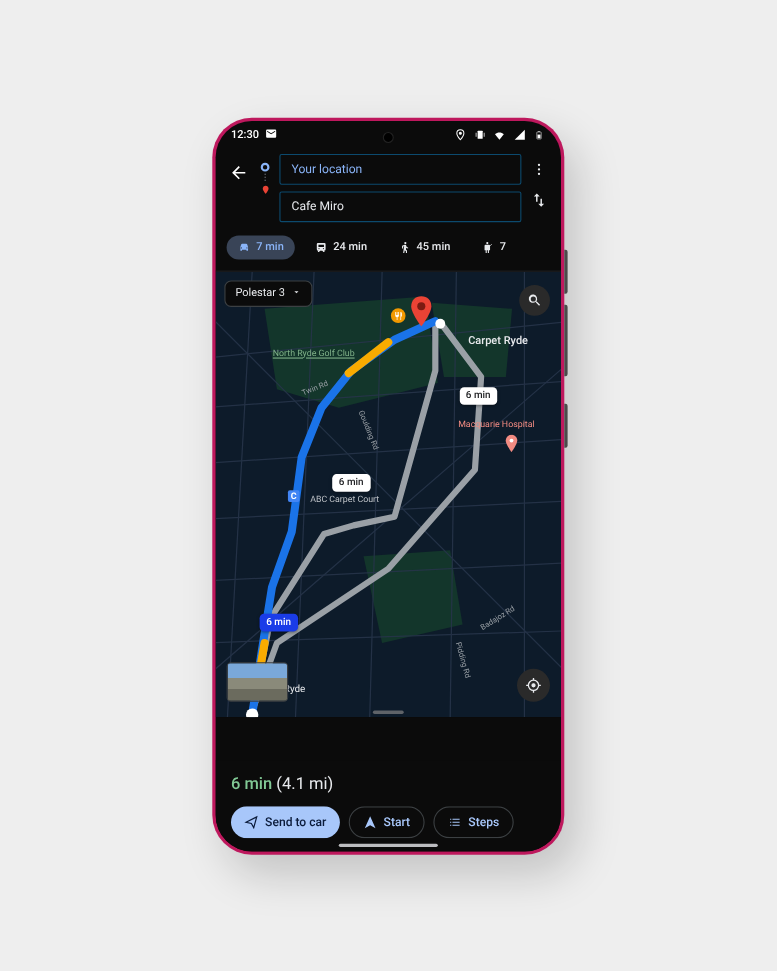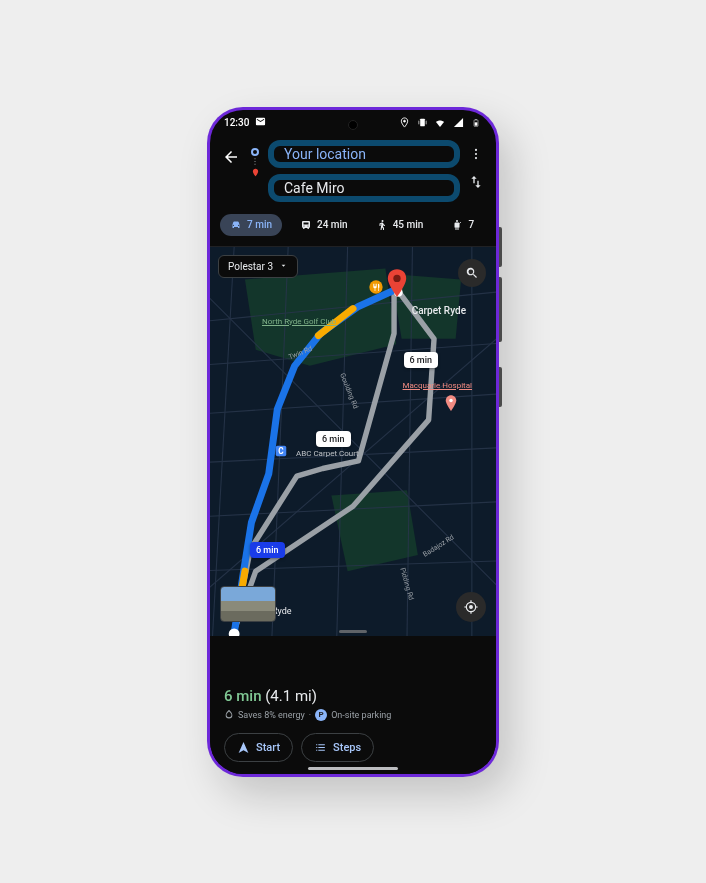--- a/index.html
+++ b/index.html
@@ -6,23 +6,23 @@
   body {
     background: #eeeeee;
     width: 706px;
     height: 883px;
     display: flex;
     align-items: center;
     justify-content: center;
     font-family: 'Roboto', -apple-system, BlinkMacSystemFont, sans-serif;
   }
   .phone-frame {
-    width: 292px;
+    width: 320px;
     height: 670px;
-    background: #6d28d9;
+    background: #be185d;
     border-radius: 36px;
     padding: 3px;
     box-shadow: 12px 18px 40px rgba(0,0,0,0.18);
     position: relative;
   }
   .phone-side-btn { position:absolute; right:-3px; width:3px; background:#4a4a4a; border-radius:0 2px 2px 0; }
   .side-btn-1 { top:120px; height:40px; }
   .side-btn-2 { top:170px; height:65px; }
   .side-btn-3 { top:260px; height:40px; }
   .phone-screen {
@@ -65,26 +65,26 @@
     gap: 6px;
     align-items: flex-start;
   }
   .back-btn { width:22px; height:22px; color:#fff; display:flex; align-items:center; justify-content:center; margin-top:6px; }
   .dots-col { display:flex; flex-direction:column; align-items:center; gap:4px; margin-top:8px; color:#9aa0a6; font-size:8px; width:14px; }
   .loc-dot { width:8px; height:8px; border:2px solid #8ab4f8; border-radius:50%; }
   .pin-dot { color:#ea4335; }
   .inputs { flex:1; display:flex; flex-direction:column; gap:6px; }
   .search-field {
     height: 28px;
-    border: 6px solid #0c4a6e;
-    border-radius: 12px;
+    border: 1px solid #0c4a6e;
+    border-radius: 2px;
     display: flex;
     align-items: center;
     padding: 0 10px;
-    font-size: 14px;
+    font-size: 11px;
   }
   .search-field.origin { color:#8ab4f8; }
   .search-field.dest { color:#e8eaed; }
   .right-icons { display:flex; flex-direction:column; align-items:center; gap:8px; margin-top:4px; }
   .icon-btn { width:20px; height:20px; display:flex; align-items:center; justify-content:center; color:#e8eaed; }
   
   .mode-tabs {
     display: flex;
     gap: 8px;
     padding: 4px 8px 10px 10px;
@@ -327,21 +327,21 @@
       </div>
       <div class="streetview-thumb"></div>
       <div class="sheet-handle"></div>
 
       <div class="route-label primary" style="left:40px; bottom:78px;">6 min</div>
       <div class="route-label" style="left:106px; top:184px;">6 min</div>
       <div class="route-label" style="right:58px; top:105px;">6 min</div>
 
       <div class="poi-label green" style="left:52px; top:70px;">North Ryde Golf Club</div>
       <div class="poi-label" style="right:30px; top:58px; color:#e8eaed; font-weight:500; font-size:10px;">Carpet Ryde</div>
-      <div class="poi-label red" style="right:24px; top:134px;text-decoration:underline;">Macquarie Hospital</div>
+      <div class="poi-label red" style="right:24px; top:134px;">Macquarie Hospital</div>
       <div class="poi-label" style="left:86px; top:202px; color:#bdc1c6;">ABC Carpet Court</div>
       <div class="poi-label" style="left:78px; top:102px; transform:rotate(-22deg); font-size:7px;">Twin Rd</div>
       <div class="poi-label" style="left:120px; top:140px; transform:rotate(68deg); font-size:7px;">Goulding Rd</div>
       <div class="poi-label" style="right:40px; bottom:86px; transform:rotate(-32deg); font-size:7px;">Badajoz Rd</div>
       <div class="poi-label" style="right:72px; bottom:48px; transform:rotate(74deg); font-size:7px;">Pidding Rd</div>
       <div class="poi-label" style="left:62px; bottom:20px; color:#e8eaed; font-size:9px;">Ryde</div>
 
       <div class="dest-pin" style="left:176px; top:22px;">
         <svg width="22" height="28" viewBox="0 0 24 30">
             <path d="M12 0C6 0 2 4 2 10c0 7 10 20 10 20s10-13 10-20c0-6-4-10-10-10z" fill="#ea4335"></path>
@@ -401,32 +401,29 @@
         <circle cx="40" cy="358" r="5" fill="#fff"></circle>
         <circle cx="192" cy="42" r="4" fill="#fff"></circle>
       </svg>
     </div>
 
     <div class="bottom-sheet">
       <div class="duration-row">
         <span class="dur">6 min</span>
         <span class="dist">(4.1 mi)</span>
       </div>
-      <div class="tags-line">
-        <span>
-          <svg viewBox="0 0 24 24" width="10" height="10" fill="#9aa0a6">
-              <path d="M12 2C7 7 4 11 4 15a8 8 0 0016 0c0-4-3-8-8-13zm0 18a6 6 0 01-6-5c0-2 1-4 6-9 5 5 6 7 6 9a6 6 0 01-6 5z"></path>
-            </svg>
-        </span>
-        <span>Saves 8% energy</span>
-        <span>·</span>
-        <span class="p-badge">P</span>
-        <span>On-site parking</span>
-      </div>
       <div class="action-row">
+        <div class="action-btn primary">
+          <span class="ic">
+            <svg viewBox="0 0 24 24" width="13" height="13" fill="none" stroke="#0b1b3a" stroke-width="2">
+                <path d="M3 12l18-9-5 18-4-7-9-2z"></path>
+              </svg>
+          </span>
+          <span>Send to car</span>
+        </div>
         <div class="action-btn secondary">
           <span class="ic">
             <svg viewBox="0 0 24 24" width="13" height="13" fill="#a8c7fa">
                 <path d="M12 2l9 20-9-5-9 5 9-20z"></path>
               </svg>
           </span>
           <span>Start</span>
         </div>
         <div class="action-btn secondary">
           <span class="ic">

